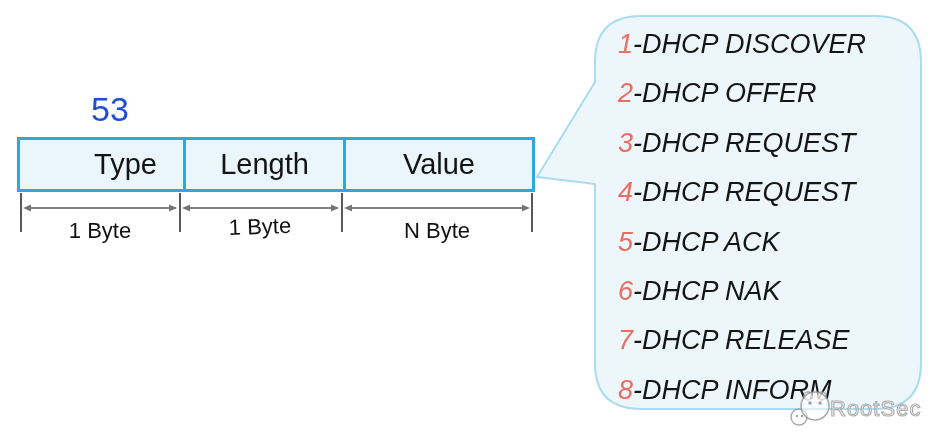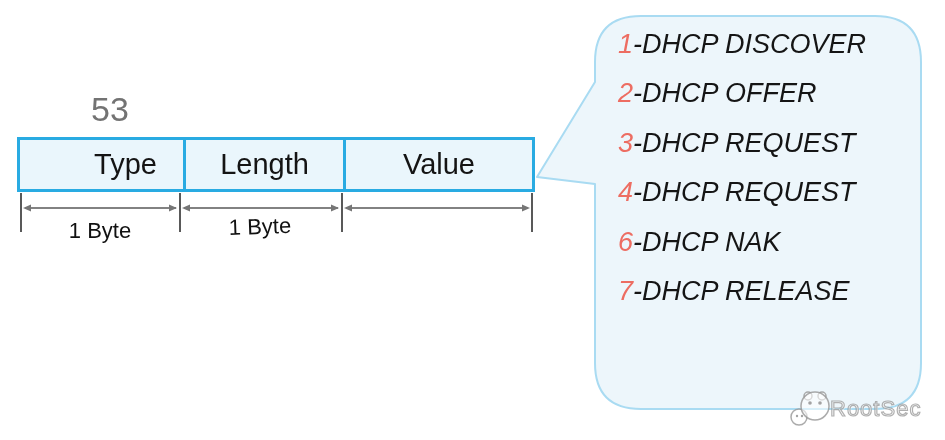--- a/index.html
+++ b/index.html
@@ -9,21 +9,21 @@
     background:#ffffff;
     overflow:hidden;
     font-family:"Liberation Sans","DejaVu Sans",sans-serif;
     color:#1a1a1a;
   }
   
   .option-code{
     position:absolute;left:78px;top:90px;width:64px;
     text-align:center;
     font-size:34px;line-height:38px;
-    color:#737373;
+    color:#1d4ed8;
   }
   
   .tlv-table{
     position:absolute;left:17px;top:137px;
     width:518px;height:55px;
     box-sizing:border-box;
     border:3px solid #29abe2;
     background:#eaf6fc;
     display:flex;
   }
@@ -103,20 +103,21 @@
         <polygon points="177,23 169,19.5 169,26.5"></polygon>
       <polygon points="182,23 190,19.5 190,26.5"></polygon>
         <polygon points="339,23 331,19.5 331,26.5"></polygon>
       <polygon points="344,23 352,19.5 352,26.5"></polygon>
         <polygon points="530,23 522,19.5 522,26.5"></polygon>
     </g>
   </svg>
 
   <div class="size-label size-1">1 Byte</div>
   <div class="size-label size-2">1 Byte</div>
+  <div class="size-label size-3">N Byte</div>
 
   <svg class="bubble-svg" width="945" height="440">
     <path d="M 641 16
              H 875
              Q 921 16 921 62
              V 363
              Q 921 409 875 409
              H 641
              Q 595 409 595 363
              V 184
@@ -134,24 +135,30 @@
     <div class="callout-item">
       <span class="callout-num">2</span><span>-DHCP OFFER</span>
     </div>
     <div class="callout-item">
       <span class="callout-num">3</span><span>-DHCP REQUEST</span>
     </div>
     <div class="callout-item">
       <span class="callout-num">4</span><span>-DHCP REQUEST</span>
     </div>
     <div class="callout-item">
+      <span class="callout-num">5</span><span>-DHCP ACK</span>
+    </div>
+    <div class="callout-item">
       <span class="callout-num">6</span><span>-DHCP NAK</span>
     </div>
     <div class="callout-item">
       <span class="callout-num">7</span><span>-DHCP RELEASE</span>
+    </div>
+    <div class="callout-item">
+      <span class="callout-num">8</span><span>-DHCP INFORM</span>
     </div>
   </div>
 
   <div class="watermark">
     <svg width="50" height="48">
       <g stroke="rgba(150,150,150,0.8)" stroke-width="1.5" fill="rgba(255,255,255,0.55)">
         <circle cx="13" cy="32" r="8"></circle>
         <circle cx="22" cy="11" r="4"></circle>
         <circle cx="36" cy="11" r="4"></circle>
         <circle cx="29" cy="21" r="14"></circle>

